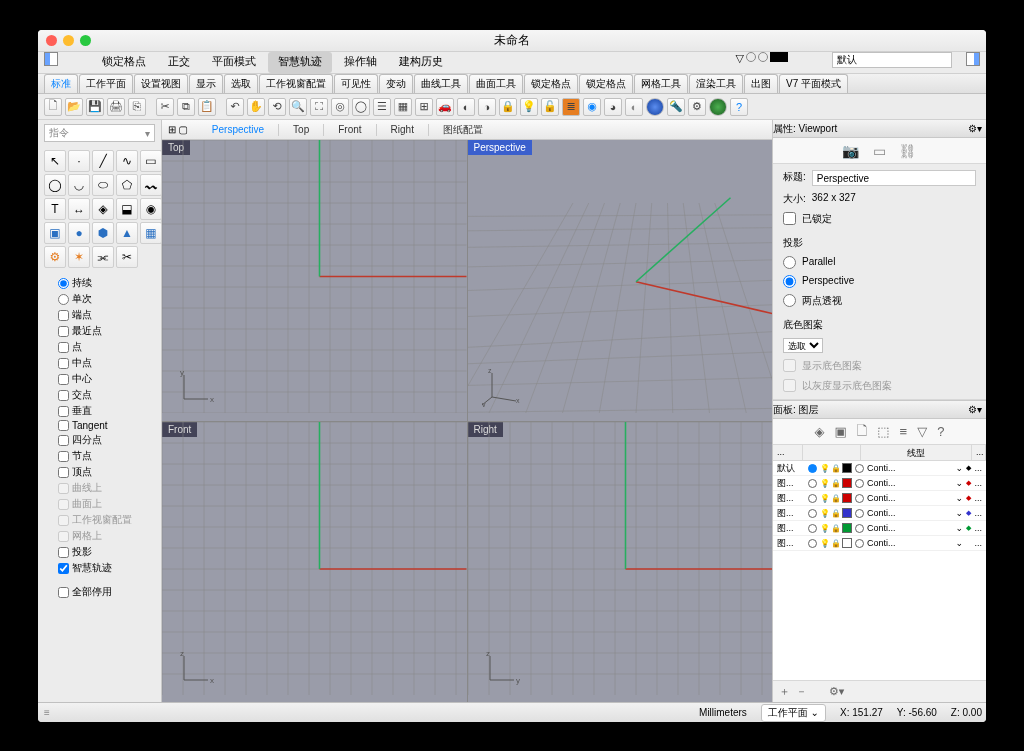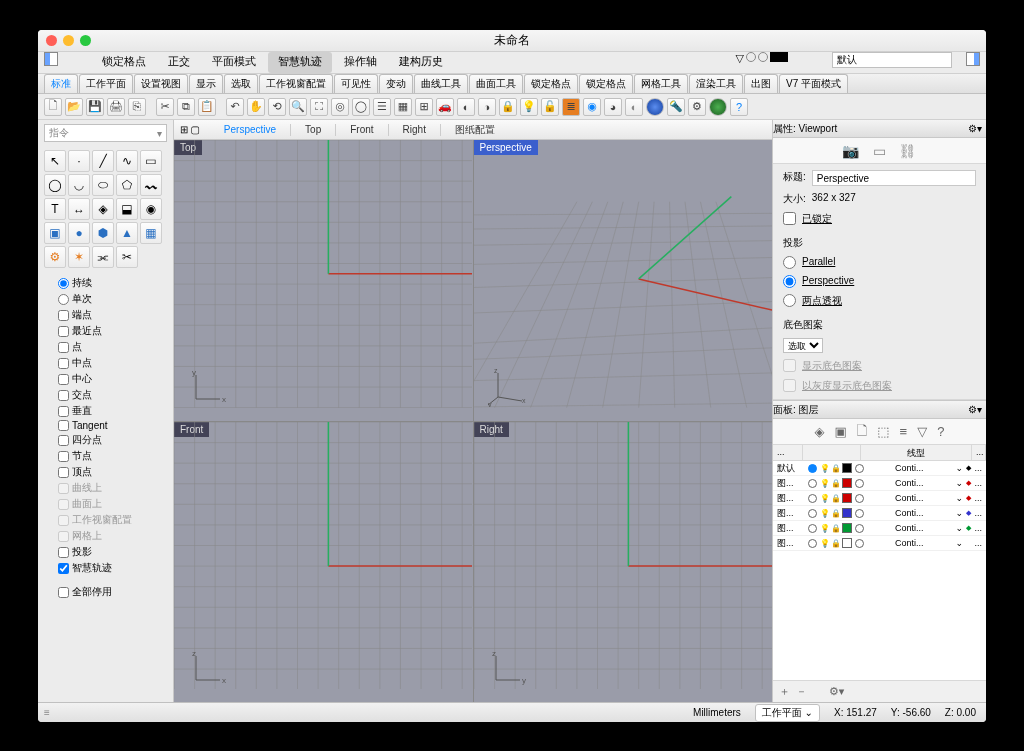--- a/index.html
+++ b/index.html
@@ -14,21 +14,21 @@
 .menubar .btn.active { background: #d0d0d0; }
 .menubar .spacer { flex: 1; }
 .menubar input.layersel { width: 120px; height: 16px; border: 1px solid #c0c0c0; font-size: 10px; padding: 0 4px; background: #fff; }
 .square-toggle { width: 14px; height: 14px; border: 1px solid #888; display: inline-block; }
 .tabs { height: 20px; display: flex; align-items: center; background: linear-gradient(#f2f2f2,#e0e0e0); border-bottom: 1px solid #c0c0c0; font-size: 10px; padding-left: 6px; overflow: hidden; }
 .tabs .tab { padding: 2px 6px; border: 1px solid #bcbcbc; border-bottom: none; background: linear-gradient(#fafafa,#e8e8e8); margin-right: 1px; border-radius: 3px 3px 0 0; white-space: nowrap; }
 .tabs .tab.sel { color: #0a84ff; }
 .toolbar { height: 26px; display: flex; align-items: center; gap: 3px; padding: 0 6px; background: #ececec; border-bottom: 1px solid #d0d0d0; }
 .toolbar .tbtn { width: 18px; height: 18px; border: 1px solid #c0c0c0; border-radius: 2px; background: linear-gradient(#fdfdfd,#ebebeb); display: flex; align-items: center; justify-content: center; font-size: 11px; color: #444; }
 .body { flex: 1; display: flex; min-height: 0; }
-.leftcol { width: 136px; background: #ececec; border-right: 1px solid #c8c8c8; display: flex; flex-direction: column; }
+.leftcol { width: 124px; background: #ececec; border-right: 1px solid #c8c8c8; display: flex; flex-direction: column; }
 .cmdinput { margin: 4px 6px; height: 18px; border: 1px solid #c0c0c0; background: #fff; font-size: 10px; padding: 0 4px; color: #888; display: flex; align-items: center; justify-content: space-between; }
 .toolgrid { display: grid; grid-template-columns: repeat(5, 22px); gap: 2px; padding: 4px 6px; }
 .toolgrid .tb { width: 22px; height: 22px; border: 1px solid #cfcfcf; border-radius: 2px; background: linear-gradient(#fdfdfd,#ececec); display: flex; align-items: center; justify-content: center; font-size: 12px; }
 .osnap { font-size: 10px; padding: 4px 20px; display: flex; flex-direction: column; gap: 2px; }
 .osnap .row { display: flex; align-items: center; gap: 3px; }
 .osnap input[type=radio], .osnap input[type=checkbox] { width: 11px; height: 11px; }
 .osnap .dim { color: #999; }
 .center { flex: 1; display: flex; flex-direction: column; min-width: 0; }
 .vptabs { height: 20px; display: flex; align-items: center; gap: 2px; padding: 0 6px; background: linear-gradient(#fafafa,#e8e8e8); border-bottom: 1px solid #c8c8c8; font-size: 10px; }
 .vptabs .vtab { padding: 2px 12px; color: #333; position: relative; }
@@ -44,37 +44,37 @@
 .axisY { stroke: #27ae60; stroke-width: 1.5; }
 .vp .origin { position: absolute; left: 14px; bottom: 14px; width: 40px; height: 40px; }
 .rightcol { width: 214px; background: #ececec; border-left: 1px solid #c8c8c8; display: flex; flex-direction: column; font-size: 10px; }
 .panel-hdr { height: 18px; background: linear-gradient(#f4f4f4,#dedede); border-bottom: 1px solid #c8c8c8; display: flex; align-items: center; justify-content: flex-start; position: relative; font-size: 10px; }
 .panel-hdr .gear { position: absolute; right: 4px; font-size: 10px; }
 .iconrow { height: 26px; display: flex; align-items: center; justify-content: center; gap: 10px; background: #f8f8f8; border-bottom: 1px solid #d8d8d8; }
 .iconrow .ic { width: 18px; height: 18px; display: flex; align-items: center; justify-content: center; color: #0a84ff; font-size: 14px; }
 .props { padding: 6px 10px; display: flex; flex-direction: column; gap: 6px; border-bottom: 1px solid #d8d8d8; }
 .props .prow { display: flex; align-items: flex-start; gap: 6px; }
 .props input[type=text] { flex: 1; border: 1px solid #c8c8c8; height: 16px; font-size: 10px; padding: 0 4px; }
-.props label { display: flex; align-items: center; gap: 4px; text-decoration: underline; }
+.props label { display: flex; align-items: center; gap: 4px; }
 .props .sect { font-weight: 500; margin-top: 4px; }
 .layerpanel { flex: 1; display: flex; flex-direction: column; border-top: 1px solid #c8c8c8; min-height: 0; }
 .layertoolbar { height: 26px; display: flex; align-items: center; justify-content: center; gap: 10px; background: #f8f8f8; border-bottom: 1px solid #d8d8d8; font-size: 13px; color: #666; }
 .layerhdr { height: 16px; display: flex; font-size: 9px; background: #f0f0f0; border-bottom: 1px solid #d8d8d8; }
 .layerhdr div { padding: 2px 4px; border-right: 1px solid #d8d8d8; }
 .layerlist { flex: 1; overflow: auto; background: #fff; }
 .lrow { display: flex; align-items: center; height: 15px; font-size: 9px; border-bottom: 1px solid #f0f0f0; padding: 0 4px; gap: 3px; }
 .lrow .sw { width: 10px; height: 10px; border: 1px solid #666; }
 .lrow .circ { width: 9px; height: 9px; border: 1px solid #666; border-radius: 50%; }
 .lrow .circ.on { background: #0a84ff; border-color: #0a84ff; }
 .lrow .bulb { width: 8px; font-size: 8px; }
 .lrow .lname { width: 28px; overflow: hidden; white-space: nowrap; }
-.lrow .ltype { flex: 1; overflow: hidden; white-space: nowrap; margin-left: 28px; }
+.lrow .ltype { flex: 1; overflow: hidden; white-space: nowrap; }
 .lrow .diam { font-size: 7px; }
 .layerbot { height: 22px; display: flex; align-items: center; gap: 6px; padding: 0 6px; background: #f0f0f0; border-top: 1px solid #d8d8d8; font-size: 11px; color: #666; }
-.statusbar { height: 20px; background: linear-gradient(#f2f2f2,#e0e0e0); border-top: 1px solid #c0c0c0; display: flex; align-items: center; justify-content: flex-end; gap: 14px; padding: 0 10px; font-size: 10px; }
+.statusbar { height: 20px; background: linear-gradient(#f2f2f2,#e0e0e0); border-top: 1px solid #c0c0c0; display: flex; align-items: center; justify-content: flex-end; gap: 14px; padding: 0 4px; font-size: 10px; }
 .statusbar .sel { border: 1px solid #c0c0c0; padding: 1px 6px; background: #fff; border-radius: 3px; }
 .grip { position: absolute; left: 6px; bottom: 4px; font-size: 10px; color: #888; }
 select.dd { border: 1px solid #c0c0c0; font-size: 9px; height: 15px; background: #fff; }
 </style>
 </head>
 <body>
 
 <div class="window">
 
   <div class="titlebar">

